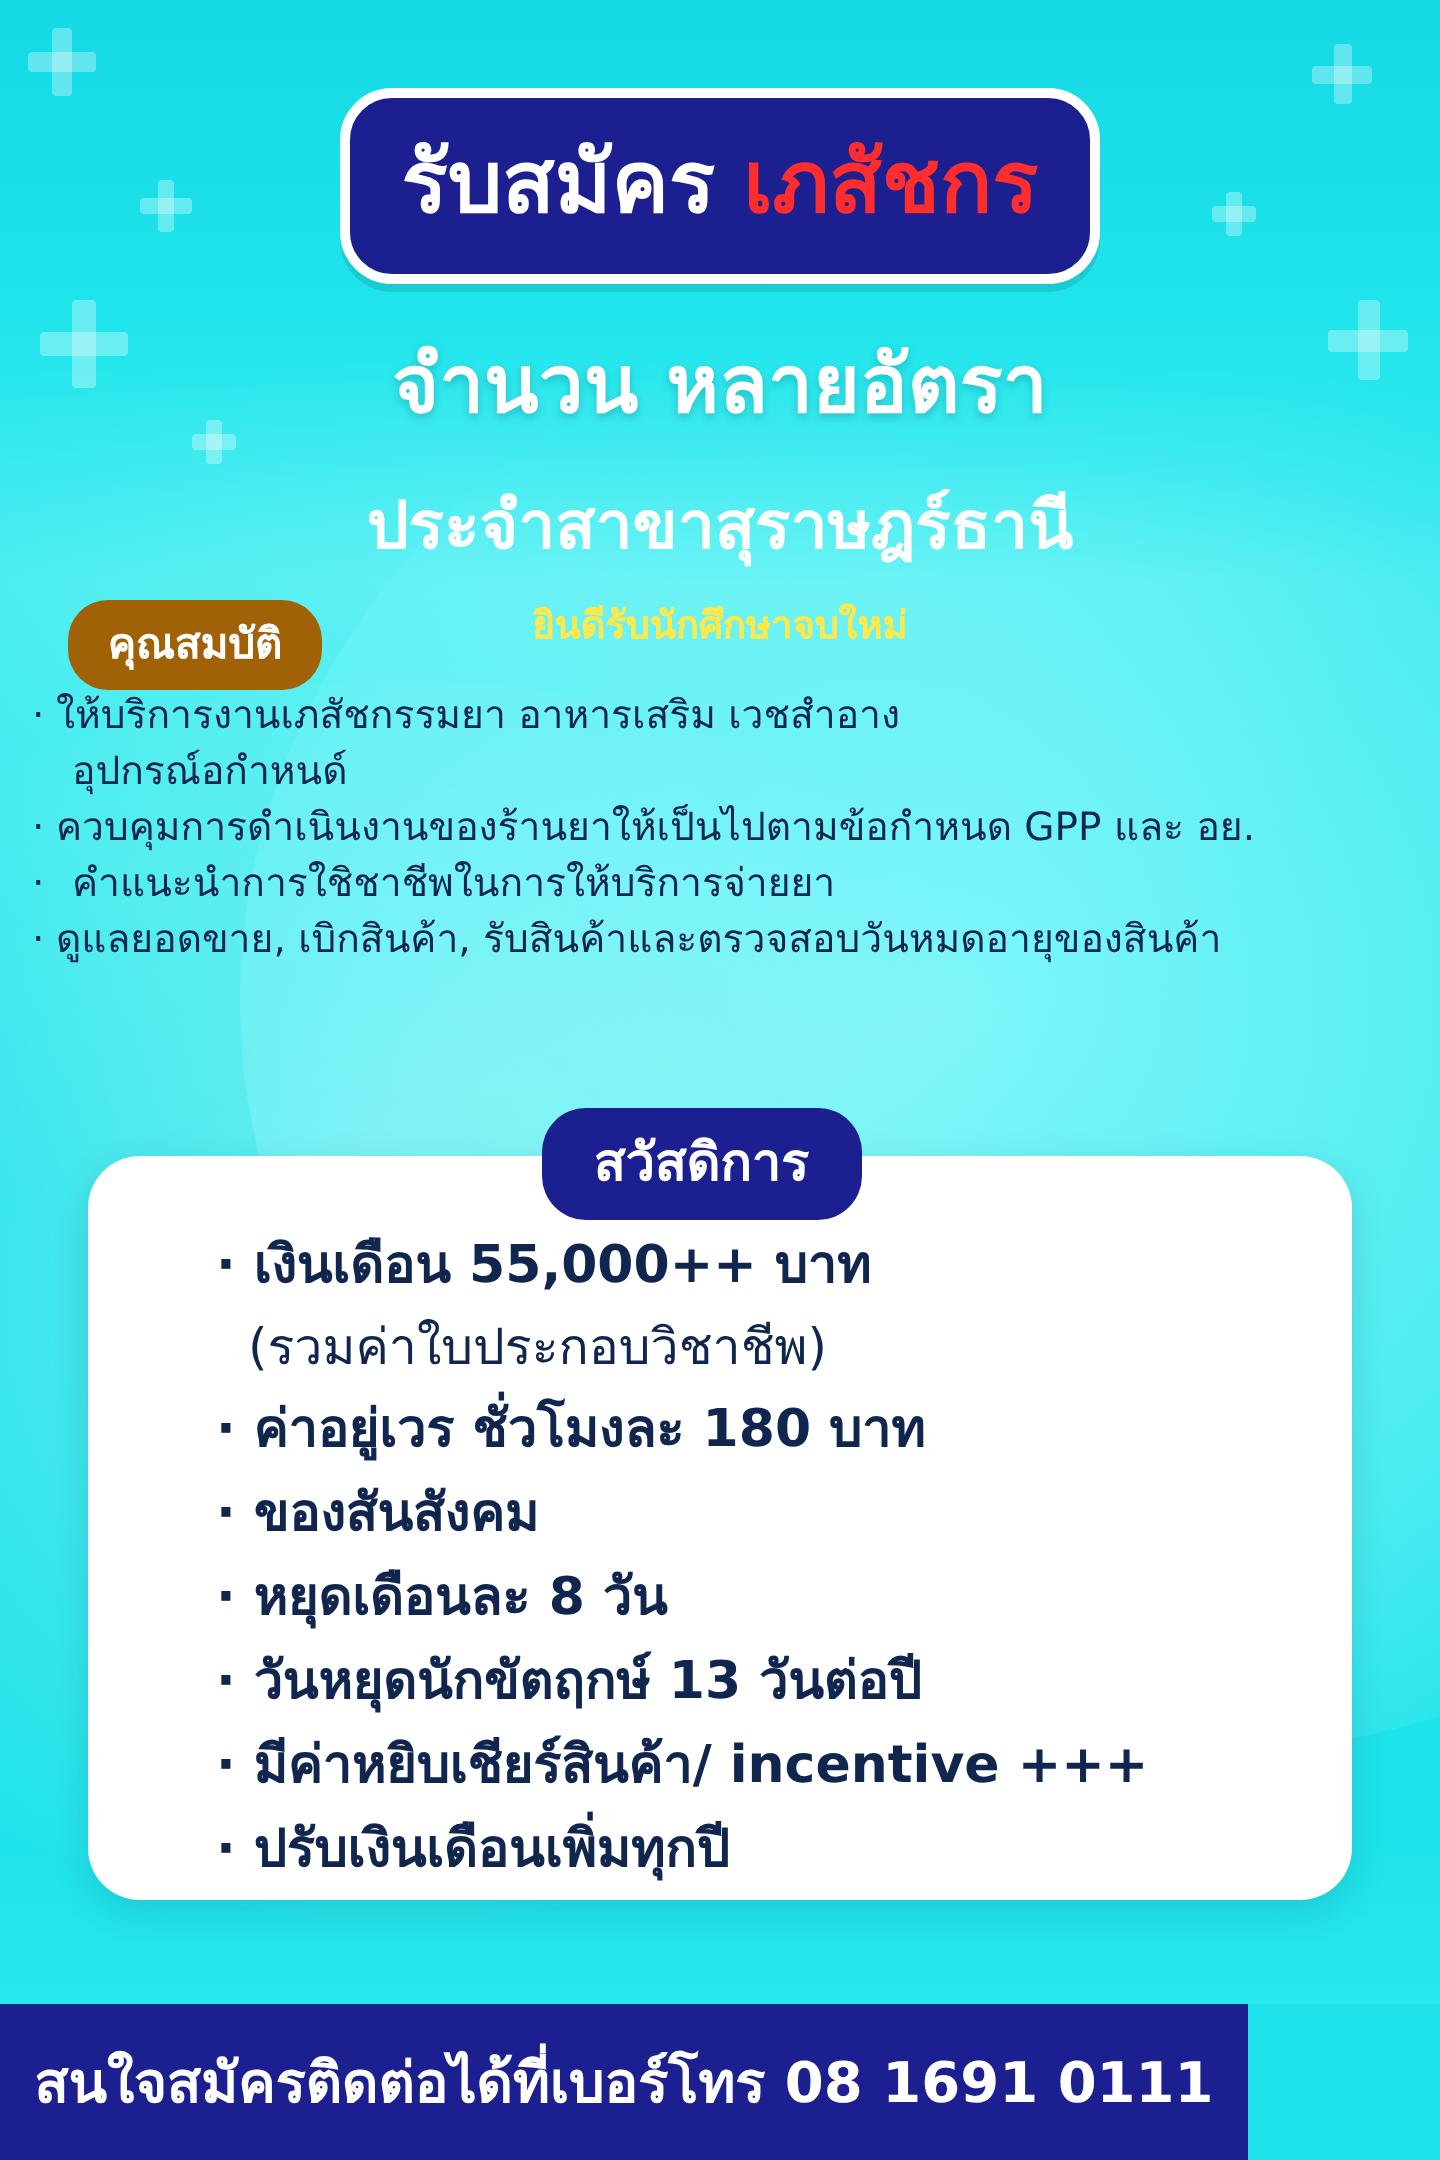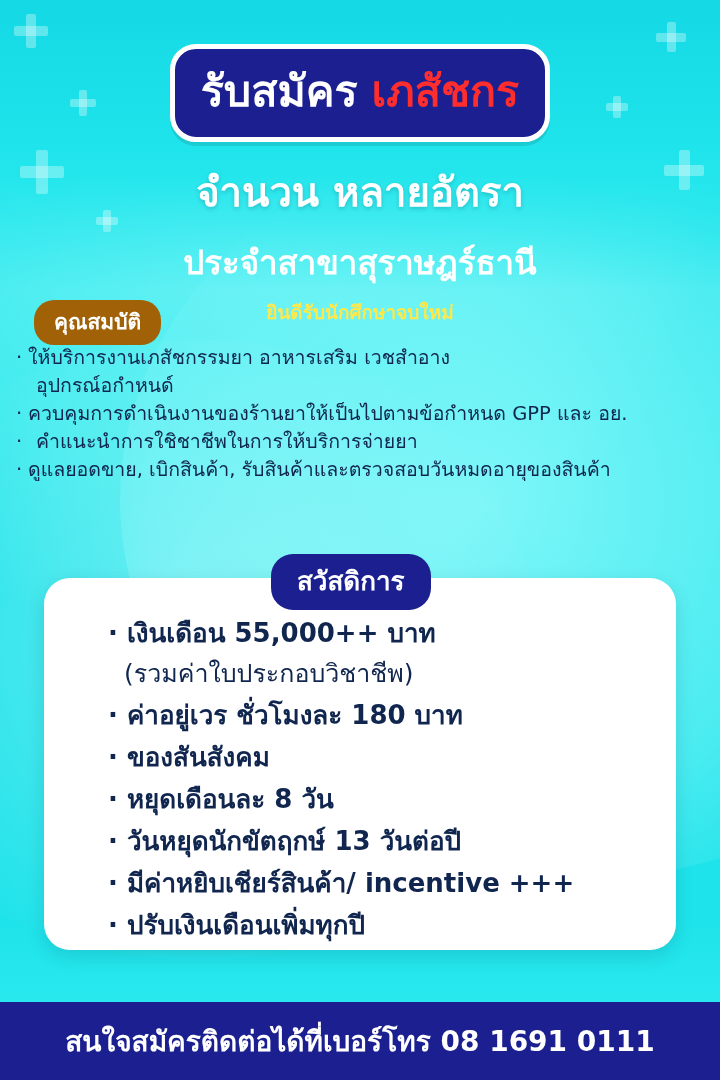--- a/index.html
+++ b/index.html
@@ -132,21 +132,21 @@
     white-space: nowrap;
   }
   .benefit-list .bsub {
     font-size: 25px; font-weight: normal;
     line-height: 40px;
     padding-left: 16px;
   }
 
   
   .bottom-bar {
-    position: absolute; left: 0; bottom: 0; width: 720px; height: 78px;
+    position: absolute; left: 0; bottom: 0; width: 624px; height: 78px;
     background: #1b1f8f;
     display: flex; align-items: center; justify-content: center;
   }
   .bottom-bar .txt {
     color: #ffffff; font-size: 28px; font-weight: bold;
   }
   .bottom-filler {
     position: absolute; left: 0; bottom: 78px; width: 720px; height: 82px;
     background: linear-gradient(180deg, rgba(31,227,234,0) 0%, #28e8ee 100%);
   }

